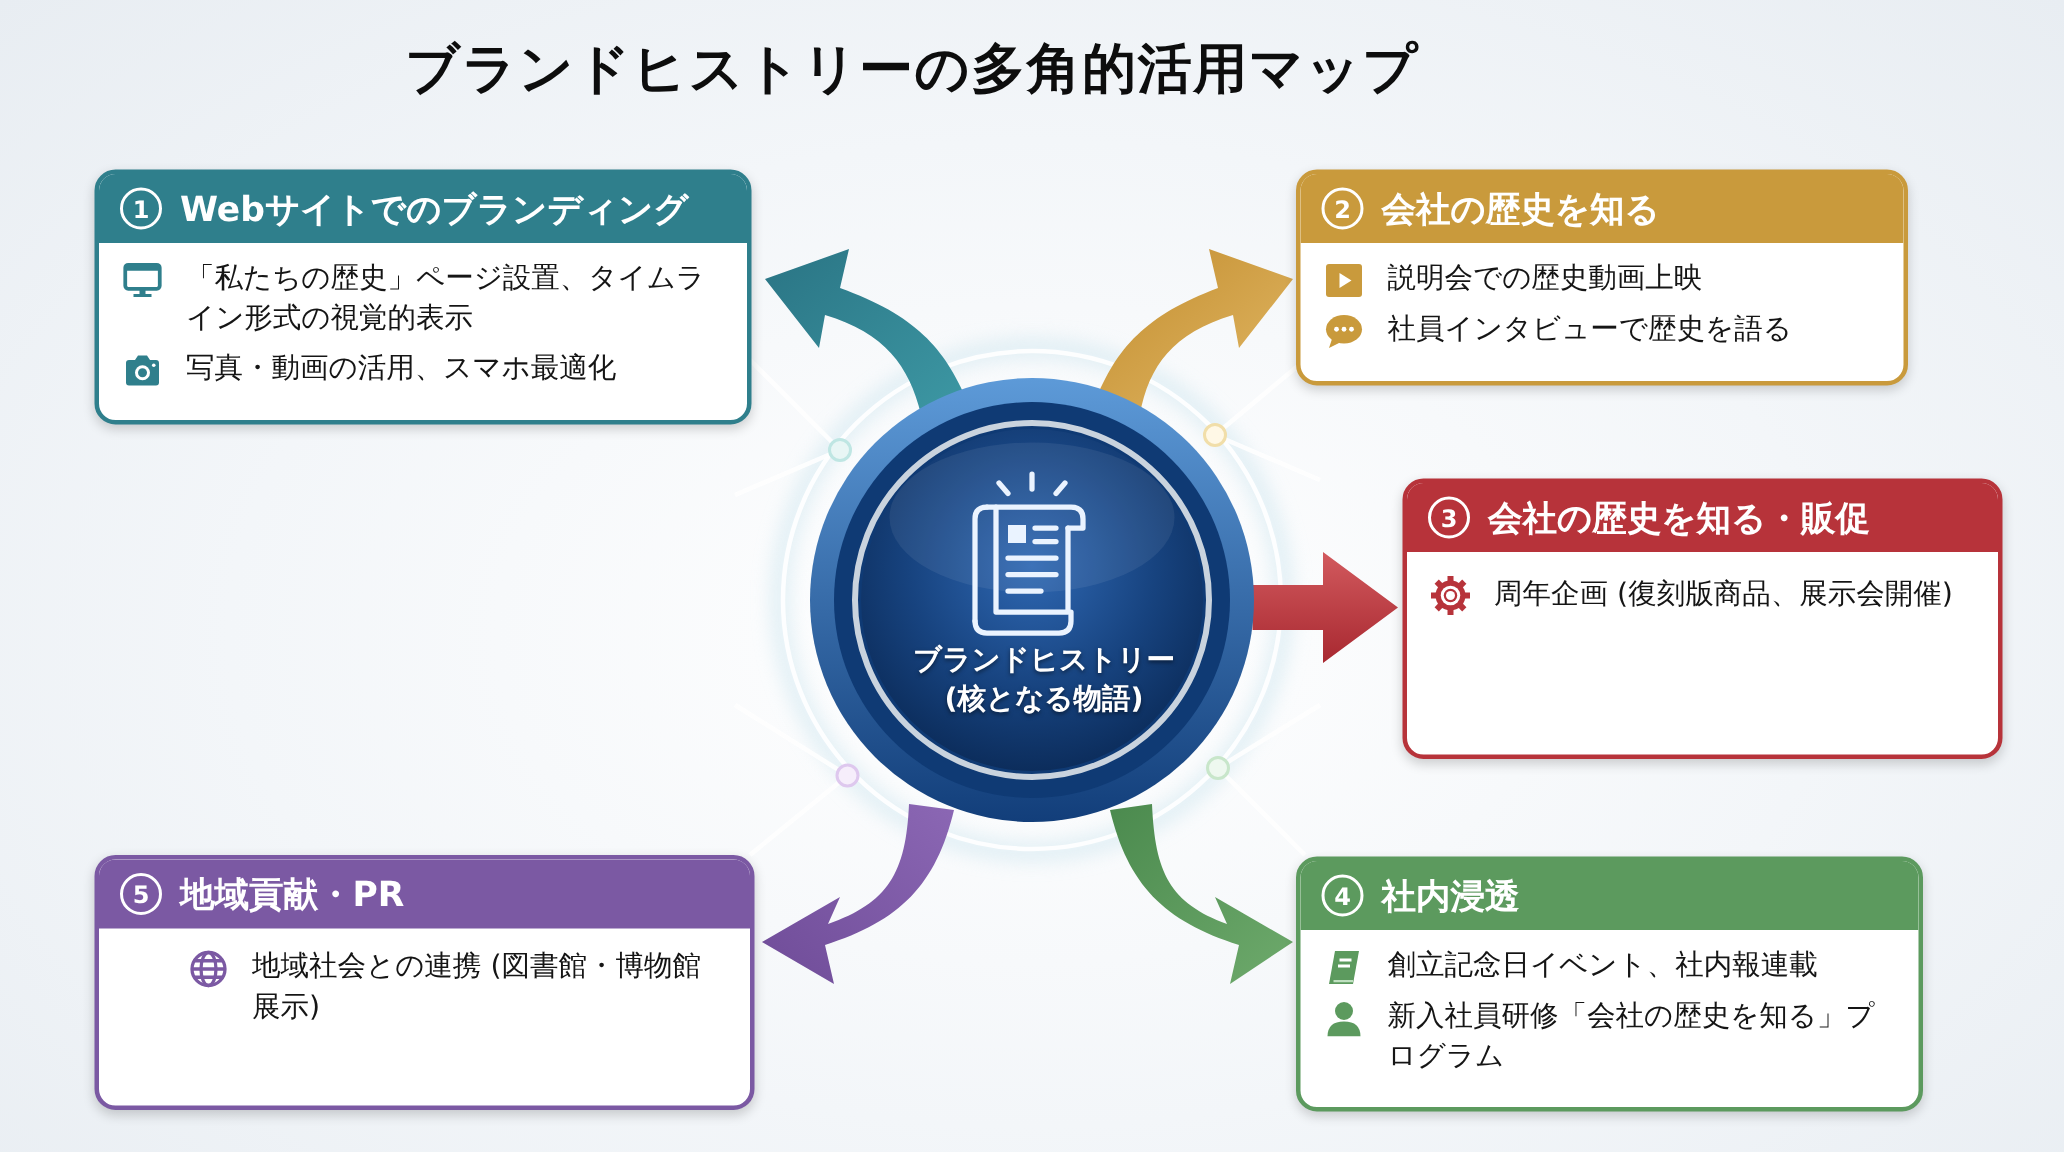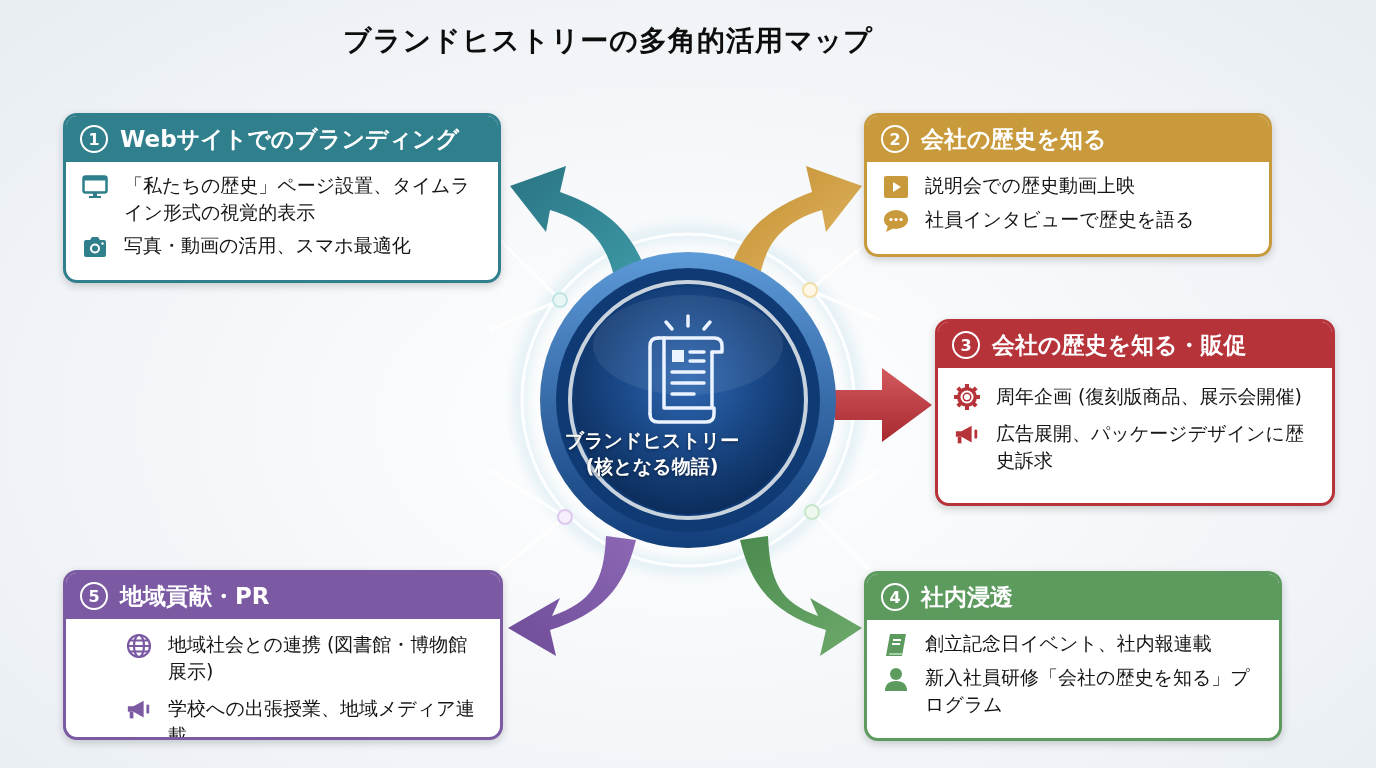--- a/index.html
+++ b/index.html
@@ -5,21 +5,21 @@
   * { box-sizing: border-box; margin: 0; padding: 0; }
   html, body { width: 1376px; height: 768px; overflow: hidden; }
   body {
     font-family: "DejaVu Sans", "Liberation Sans", sans-serif;
     background: radial-gradient(ellipse at 50% 55%, #ffffff 0%, #f3f6f9 55%, #e8edf2 100%);
     position: relative;
     color: #111;
   }
   .title {
     position: absolute; left: 0; top: 22px; width: 1216px;
-    text-align: center; font-size: 28px; font-weight: bold; letter-spacing: 1px;
+    text-align: center; font-size: 36px; font-weight: bold; letter-spacing: 1px;
     color: #0d0d0d;
   }
   svg.bg { position: absolute; left: 0; top: 0; }
   .card {
     position: absolute; background: #fff; border-radius: 14px;
     border: 3px solid; overflow: hidden;
     box-shadow: 0 3px 8px rgba(0,0,0,0.18);
   }
   .card .head {
     color: #fff; font-weight: bold; font-size: 23px;
@@ -31,21 +31,21 @@
     font-size: 16px; margin-right: 12px; font-weight: bold;
   }
   .card .body { padding: 10px 14px 8px 16px; }
   .item { display: flex; align-items: flex-start; margin-bottom: 6px; }
   .item .ic {
     width: 26px; height: 26px; flex: 0 0 26px; margin-right: 16px; margin-top: 2px;
     display: flex; align-items: center; justify-content: center;
   }
   .item .tx { font-size: 19px; font-weight: normal; line-height: 27px; color: #151515; }
   .center-label {
-    position: absolute; left: 552px; top: 427px; width: 200px; text-align: center;
+    position: absolute; left: 596px; top: 427px; width: 200px; text-align: center;
     color: #fff; font-weight: bold; font-size: 19px; line-height: 26px;
     text-shadow: 0 1px 3px rgba(0,0,0,0.5);
   }
 </style>
 </head>
 <body>
 
 <svg class="bg" width="1376" height="768" viewBox="0 0 1376 768">
   <defs>
     <radialGradient id="coreGrad" cx="50%" cy="40%" r="60%">
@@ -221,30 +221,20 @@
               <rect x="11" y="21" width="4" height="5" transform="rotate(45 13 13)"></rect>
               <rect x="11" y="21" width="4" height="5" transform="rotate(-45 13 13)"></rect>
             </g>
             <circle cx="13" cy="13" r="6.5" fill="#fff"></circle>
             <circle cx="13" cy="13" r="4.5" fill="#b7333a"></circle>
             <circle cx="13" cy="13" r="3" fill="#fff"></circle>
           </svg>
       </span>
       <span class="tx">周年企画 (復刻版商品、展示会開催)</span>
     </div>
-    <div class="item">
-      <span class="ic">
-        <svg width="28" height="24" viewBox="0 0 28 24">
-            <path d="M2 8 L8 8 L19 2 L19 20 L8 14 L2 14 Z" fill="#b7333a"></path>
-            <rect x="4" y="14" width="4" height="7" fill="#b7333a"></rect>
-            <rect x="22" y="6" width="3" height="10" rx="1.5" fill="#b7333a"></rect>
-          </svg>
-      </span>
-      <span class="tx" style="max-width:330px;">広告展開、パッケージデザインに歴史訴求</span>
-    </div>
   </div>
 </div>
 
 <div class="card" style="left:864px; top:571px; width:418px; height:170px; border-color:#5c9a5e;">
   <div class="head" style="background:#5c9a5e;">
     <span class="num">4</span>
     <span>社内浸透</span>
   </div>
   <div class="body">
     <div class="item">
@@ -280,24 +270,14 @@
         <svg width="26" height="26" viewBox="0 0 26 26" fill="none" stroke="#7b59a3" stroke-width="2.2">
             <circle cx="13" cy="13" r="11"></circle>
             <ellipse cx="13" cy="13" rx="5" ry="11"></ellipse>
             <line x1="2" y1="13" x2="24" y2="13"></line>
             <line x1="4" y1="7.5" x2="22" y2="7.5"></line>
             <line x1="4" y1="18.5" x2="22" y2="18.5"></line>
           </svg>
       </span>
       <span class="tx">地域社会との連携 (図書館・博物館展示)</span>
     </div>
-    <div class="item">
-      <span class="ic">
-        <svg width="28" height="24" viewBox="0 0 28 24">
-            <path d="M2 8 L8 8 L19 2 L19 20 L8 14 L2 14 Z" fill="#7b59a3"></path>
-            <rect x="4" y="14" width="4" height="7" fill="#7b59a3"></rect>
-            <rect x="22" y="6" width="3" height="10" rx="1.5" fill="#7b59a3"></rect>
-          </svg>
-      </span>
-      <span class="tx">学校への出張授業、地域メディア連載</span>
-    </div>
   </div>
 </div>
 
 </body></html>

